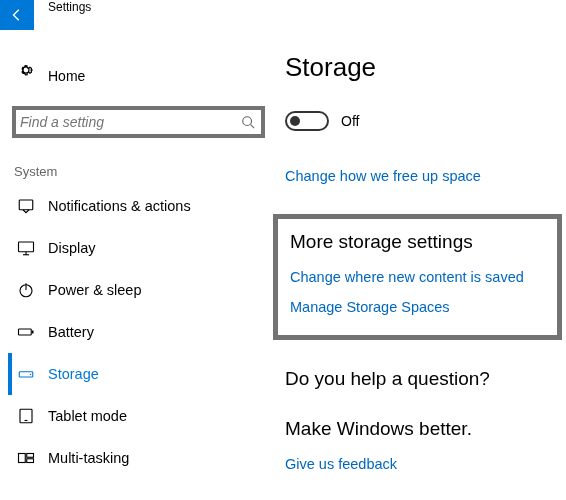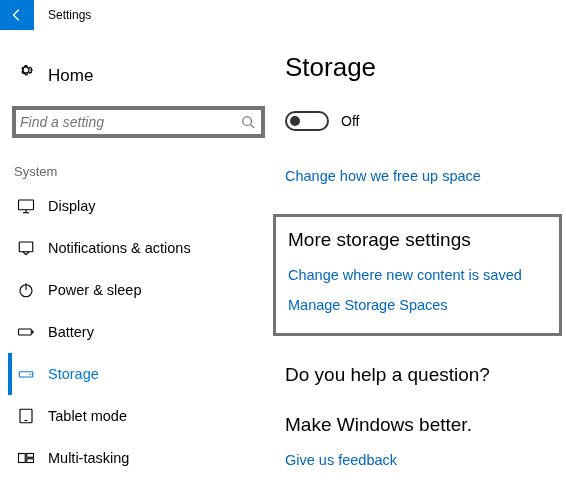--- a/index.html
+++ b/index.html
@@ -8,21 +8,20 @@
     font-size: 14px;
     color: #000;
     background: #fff;
     width: 566px;
     height: 500px;
     overflow: hidden;
   }
   .titlebar {
     height: 30px;
     display: flex;
-    align-items: center;
   }
   .back-btn {
     width: 34px;
     height: 30px;
     background: #0078d7;
     display: flex;
     align-items: center;
     justify-content: center;
   }
   .back-btn svg { width: 14px; height: 14px; }
@@ -45,21 +44,21 @@
     padding-right: 10px;
   }
   .home-row {
     display: flex;
     align-items: center;
     height: 36px;
     padding-left: 2px;
     margin-bottom: 18px;
   }
   .home-row .icon { width: 24px; display:flex; justify-content:center; }
-  .home-row .label { padding-left: 10px; font-size: 17px; margin-top: 12px; }
+  .home-row .label { padding-left: 10px; font-size: 14px; margin-top: 12px; }
   .search {
     display: flex;
     align-items: center;
     border: 4px solid #737373;
     height: 32px;
     padding: 0 6px 0 4px;
     margin-bottom: 26px;
   }
   .search input {
     flex: 1;
@@ -126,21 +125,21 @@
     font-size: 14.5px;
     margin-bottom: 14px;
     cursor: pointer;
   }
   .subheading {
     font-size: 19px;
     font-weight: 500;
     margin-bottom: 16px;
   }
   .highlight-box {
-    border: 3px solid #737373;
+    border: 5px solid #737373;
     padding: 12px 12px 6px 12px;
     margin-bottom: 28px;
     margin-left: -12px;
     margin-right: -6px;
   }
   .block { margin-bottom: 28px; }
   svg { display: block; }
 </style>
 </head>
 <body>
@@ -174,36 +173,36 @@
             <line x1="11" y1="11" x2="15" y2="15" stroke="#666" stroke-width="1.3"></line>
           </svg>
       </span>
     </div>
 
     <div class="section-label">System</div>
 
     <div class="nav-item">
       <span class="icon">
         <svg width="18" height="18" viewBox="0 0 24 24">
+            <rect x="3" y="4" width="18" height="13" rx="1" fill="none" stroke="#000" stroke-width="1.5"></rect>
+            <path d="M8 17l4 4 4-4" fill="none" stroke="#000" stroke-width="1.5"></path>
+          </svg>
+      </span>
+      <span class="label">Notifications &amp; actions</span>
+    </div>
+
+    <div class="nav-item">
+      <span class="icon">
+        <svg width="18" height="18" viewBox="0 0 24 24">
             <rect x="2" y="4" width="20" height="13" rx="1" fill="none" stroke="#000" stroke-width="1.5"></rect>
             <line x1="8" y1="21" x2="16" y2="21" stroke="#000" stroke-width="1.5"></line>
             <line x1="12" y1="17" x2="12" y2="21" stroke="#000" stroke-width="1.5"></line>
           </svg>
       </span>
       <span class="label">Display</span>
-    </div>
-
-    <div class="nav-item">
-      <span class="icon">
-        <svg width="18" height="18" viewBox="0 0 24 24">
-            <rect x="3" y="4" width="18" height="13" rx="1" fill="none" stroke="#000" stroke-width="1.5"></rect>
-            <path d="M8 17l4 4 4-4" fill="none" stroke="#000" stroke-width="1.5"></path>
-          </svg>
-      </span>
-      <span class="label">Notifications &amp; actions</span>
     </div>
 
     <div class="nav-item">
       <span class="icon">
         <svg width="18" height="18" viewBox="0 0 24 24">
             <circle cx="12" cy="13" r="8" fill="none" stroke="#000" stroke-width="1.5"></circle>
             <line x1="12" y1="3" x2="12" y2="12" stroke="#000" stroke-width="1.5"></line>
           </svg>
       </span>
       <span class="label">Power &amp; sleep</span>

